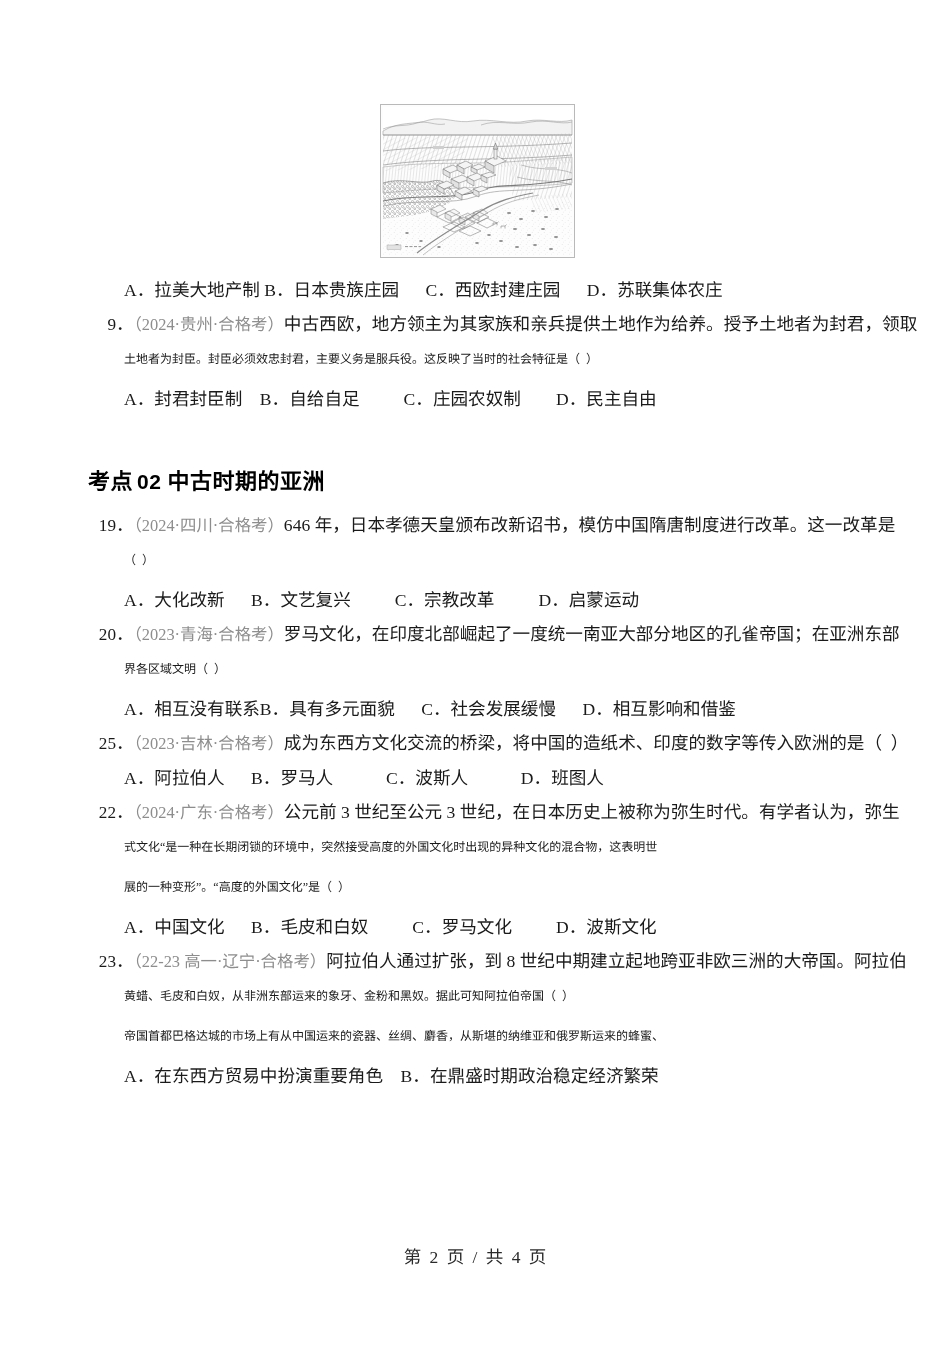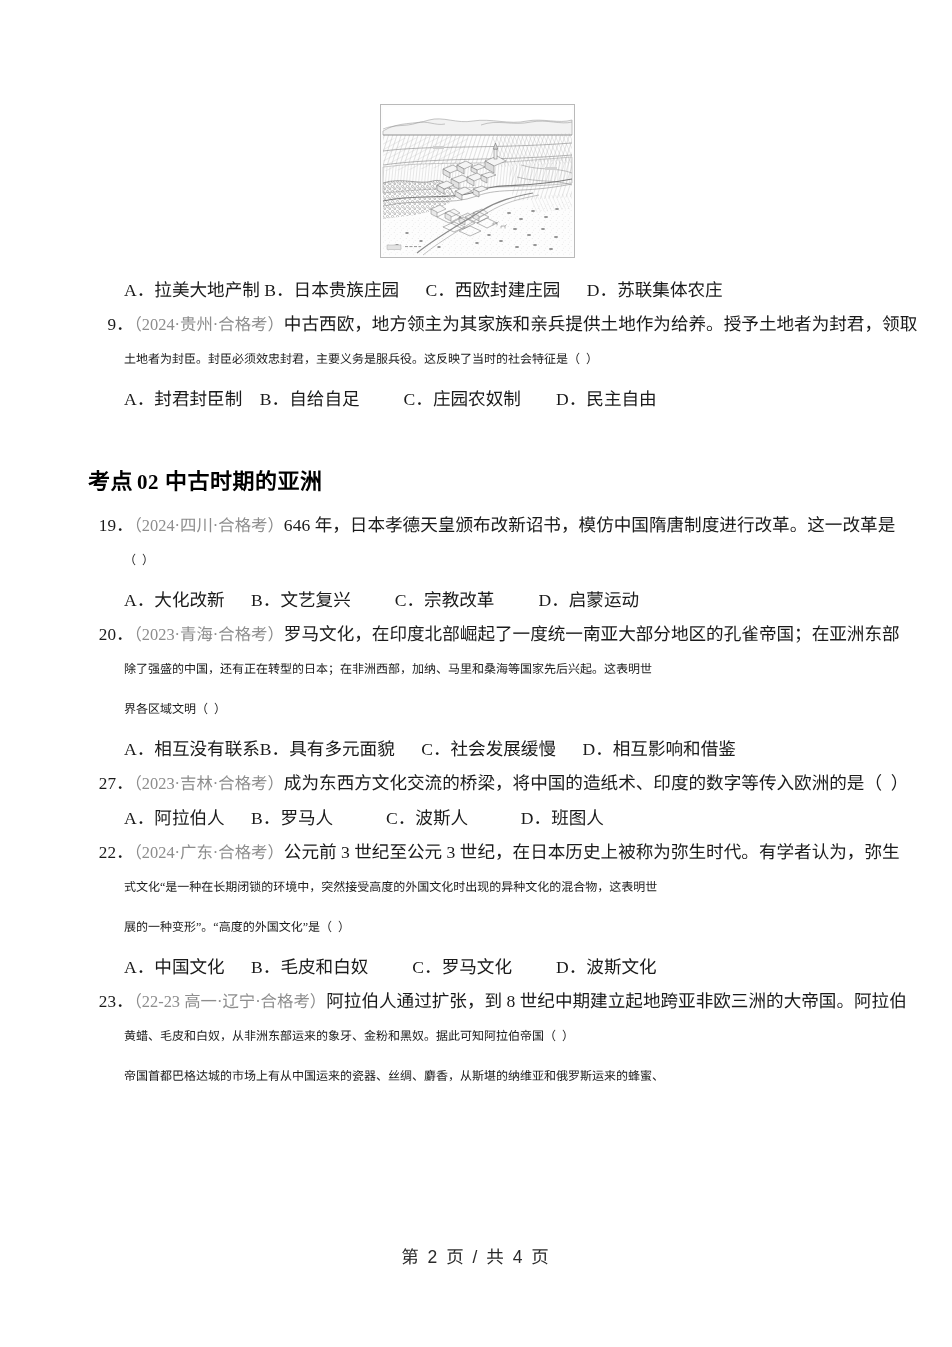--- a/index.html
+++ b/index.html
@@ -85,37 +85,37 @@
   .section-head {
     font-family: "Liberation Sans", "DejaVu Sans", sans-serif;
     font-weight: bold;
     font-size: 22px;
     color: #000000;
     letter-spacing: 0.5px;
     margin: 44px 0 16px 0;
     padding-left: 2px;
   }
   .section-head .sec-num {
-    font-family: Liberation Serif, serif;
+    font-family: Liberation Sans, sans-serif;
     font-weight: bold;
     font-size: 21px;
     padding: 0 6px 0 4px;
   }
 
   
   .footer {
     position: absolute;
     left: 0;
     top: 1243px;
     width: 952px;
     text-align: center;
     font-size: 17.5px;
     color: #2a2a2a;
     letter-spacing: 2px;
-    font-family: Liberation Sans, sans-serif;
+    font-family: Liberation Serif, serif;
   }
 </style>
 </head>
 <body>
 
 <div class="page">
 
   <div class="content">
 
     <div class="figure-wrap">
@@ -281,40 +281,40 @@
     <div class="section-head"><span>考点</span><span class="sec-num">02</span><span>中古时期的亚洲</span></div>
 
     <div class="q-block">
       <span class="q-first-line"><span class="q-num">19</span><span class="q-dot">．</span><span class="src">（2024·四川·合格考）</span><span>646 年，日本孝德天皇颁布改新诏书，模仿中国隋唐制度进行改革。这一改革是</span></span>
       <span class="cont-line">（  ）</span>
       <span class="opts">A．大化改新      B．文艺复兴          C．宗教改革          D．启蒙运动</span>
     </div>
 
     <div class="q-block">
       <span class="q-first-line"><span class="q-num">20</span><span class="q-dot">．</span><span class="src">（2023·青海·合格考）</span><span>罗马文化，在印度北部崛起了一度统一南亚大部分地区的孔雀帝国；在亚洲东部</span></span>
-      <span class="cont-line">除了强盛的中国，还有正在转型的日本；在非洲西部，加纳、马里和桑海等国家先后兴起。这表明世</span>
       <span class="cont-line">界各区域文明（  ）</span>
       <span class="opts">A．相互没有联系B．具有多元面貌      C．社会发展缓慢      D．相互影响和借鉴</span>
     </div>
 
     <div class="q-block">
-      <span class="q-first-line"><span class="q-num">27</span><span class="q-dot">．</span><span class="src">（2023·吉林·合格考）</span><span>成为东西方文化交流的桥梁，将中国的造纸术、印度的数字等传入欧洲的是（  ）</span></span>
+      <span class="q-first-line"><span class="q-num">25</span><span class="q-dot">．</span><span class="src">（2023·吉林·合格考）</span><span>成为东西方文化交流的桥梁，将中国的造纸术、印度的数字等传入欧洲的是（  ）</span></span>
       <span class="opts">A．阿拉伯人      B．罗马人            C．波斯人            D．班图人</span>
     </div>
 
     <div class="q-block">
       <span class="q-first-line"><span class="q-num">22</span><span class="q-dot">．</span><span class="src">（2024·广东·合格考）</span><span>公元前 3 世纪至公元 3 世纪，在日本历史上被称为弥生时代。有学者认为，弥生</span></span>
       <span class="cont-line">式文化“是一种在长期闭锁的环境中，突然接受高度的外国文化时出现的异种文化的混合物，这表明世</span>
       <span class="cont-line">展的一种变形”。“高度的外国文化”是（  ）</span>
       <span class="opts">A．中国文化      B．毛皮和白奴          C．罗马文化          D．波斯文化</span>
     </div>
 
     <div class="q-block">
       <span class="q-first-line"><span class="q-num">23</span><span class="q-dot">．</span><span class="src">（22-23 高一·辽宁·合格考）</span><span>阿拉伯人通过扩张，到 8 世纪中期建立起地跨亚非欧三洲的大帝国。阿拉伯</span></span>
       <span class="cont-line">黄蜡、毛皮和白奴，从非洲东部运来的象牙、金粉和黑奴。据此可知阿拉伯帝国（  ）</span>
       <span class="cont-line">帝国首都巴格达城的市场上有从中国运来的瓷器、丝绸、麝香，从斯堪的纳维亚和俄罗斯运来的蜂蜜、</span>
+      <span class="opts">A．在东西方贸易中扮演重要角色    B．在鼎盛时期政治稳定经济繁荣</span>
     </div>
 
   </div>
 
   <div class="footer">第 2 页 / 共 4 页</div>
 
 </div>
 
 </body></html>

